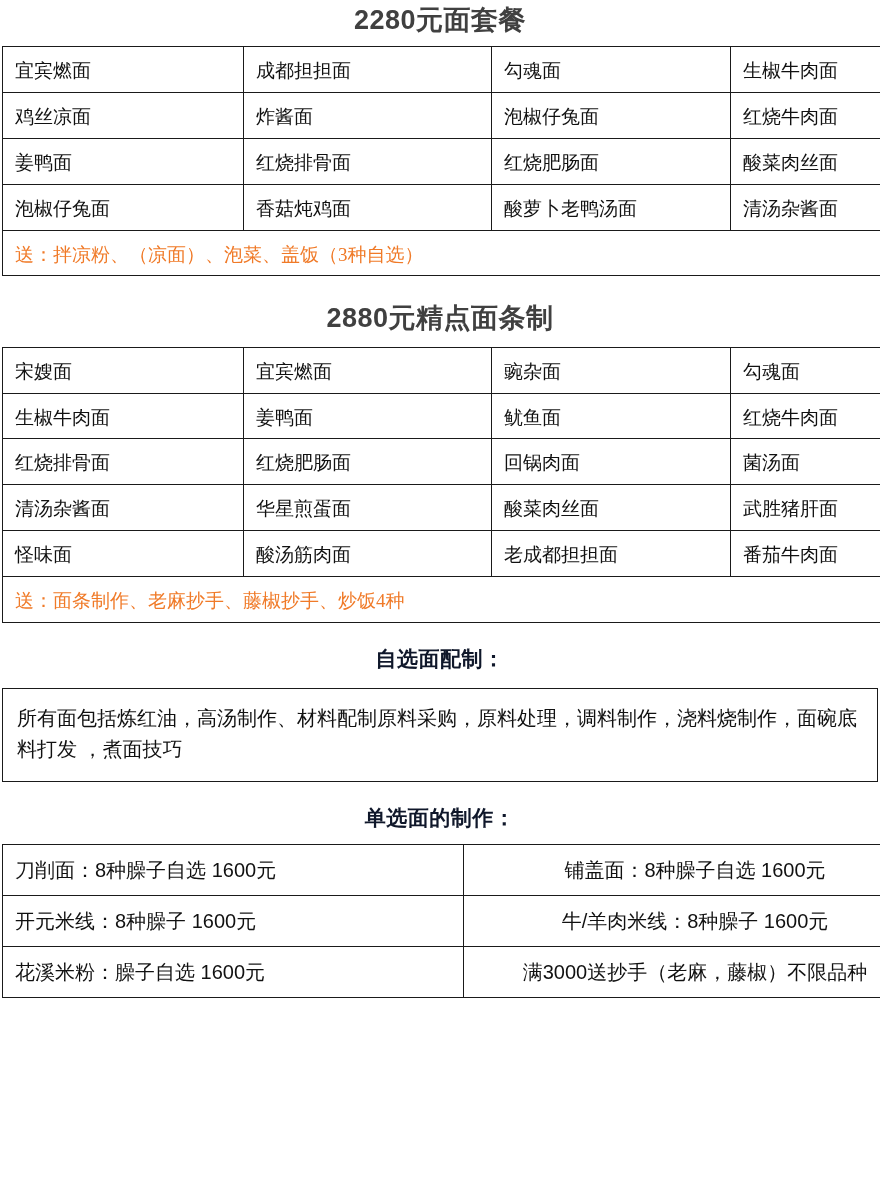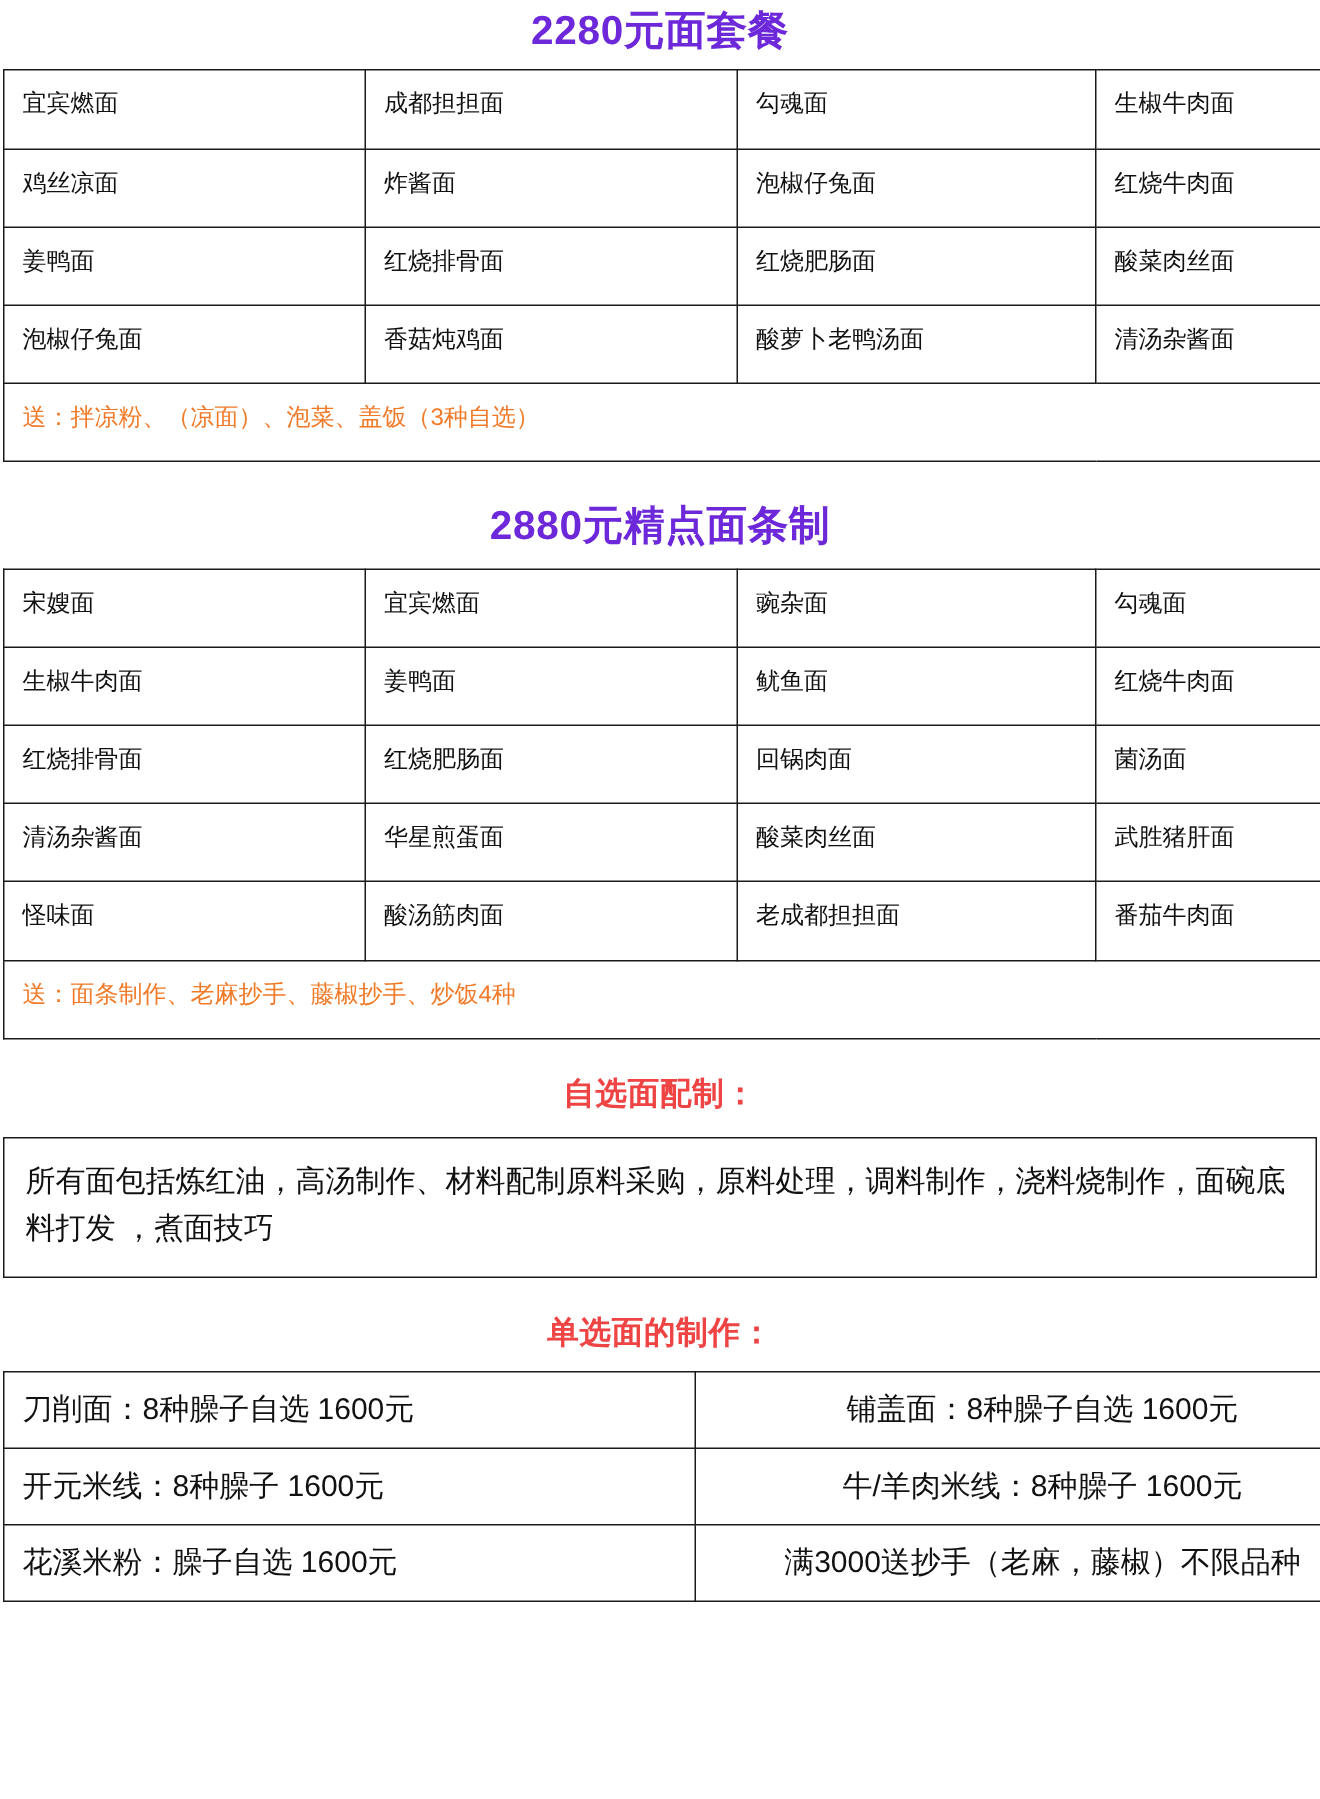--- a/index.html
+++ b/index.html
@@ -16,58 +16,59 @@
   }
   .page {
     width: 880px;
     box-sizing: border-box;
     padding: 0 2px;
   }
   .section-title {
     text-align: center;
     font-size: 27px;
     font-weight: bold;
-    color: #6d28d9;
+    color: #404040;
     letter-spacing: 0.5px;
     line-height: 1.2;
     margin: 4px 0 10px 0;
   }
   .section-title.second {
     margin-top: 26px;
     margin-bottom: 12px;
   }
   table.grid {
     border-collapse: collapse;
     width: 876px;
     margin: 0 auto;
     table-layout: fixed;
   }
   table.grid td {
     border: 1.5px solid #1a1a1a;
-    font-size: 16px;
-    padding: 13px 10px 19px 12px;
+    font-size: 19px;
+    padding: 13px 10px 9px 12px;
     vertical-align: middle;
     line-height: 1.2;
     white-space: nowrap;
     overflow: hidden;
+    font-family: Liberation Serif, serif;
   }
   .c1 { width: 218px; }
   .c2 { width: 225px; }
   .c3 { width: 216px; }
   .c4 { width: 217px; }
   td.gift {
     color: #f07a28;
     font-size: 20px;
     padding: 12px 10px 12px 12px;
   }
   .sub-title {
     text-align: center;
     font-size: 21px;
     font-weight: bold;
-    color: #ef4444;
+    color: #0f172a;
     margin: 22px 0 12px 0;
     letter-spacing: 0.5px;
   }
   .note-box {
     width: 876px;
     margin: 15px auto;
     box-sizing: border-box;
     border: 1.5px solid #1a1a1a;
     padding: 14px 14px 16px 14px;
     font-size: 20px;

